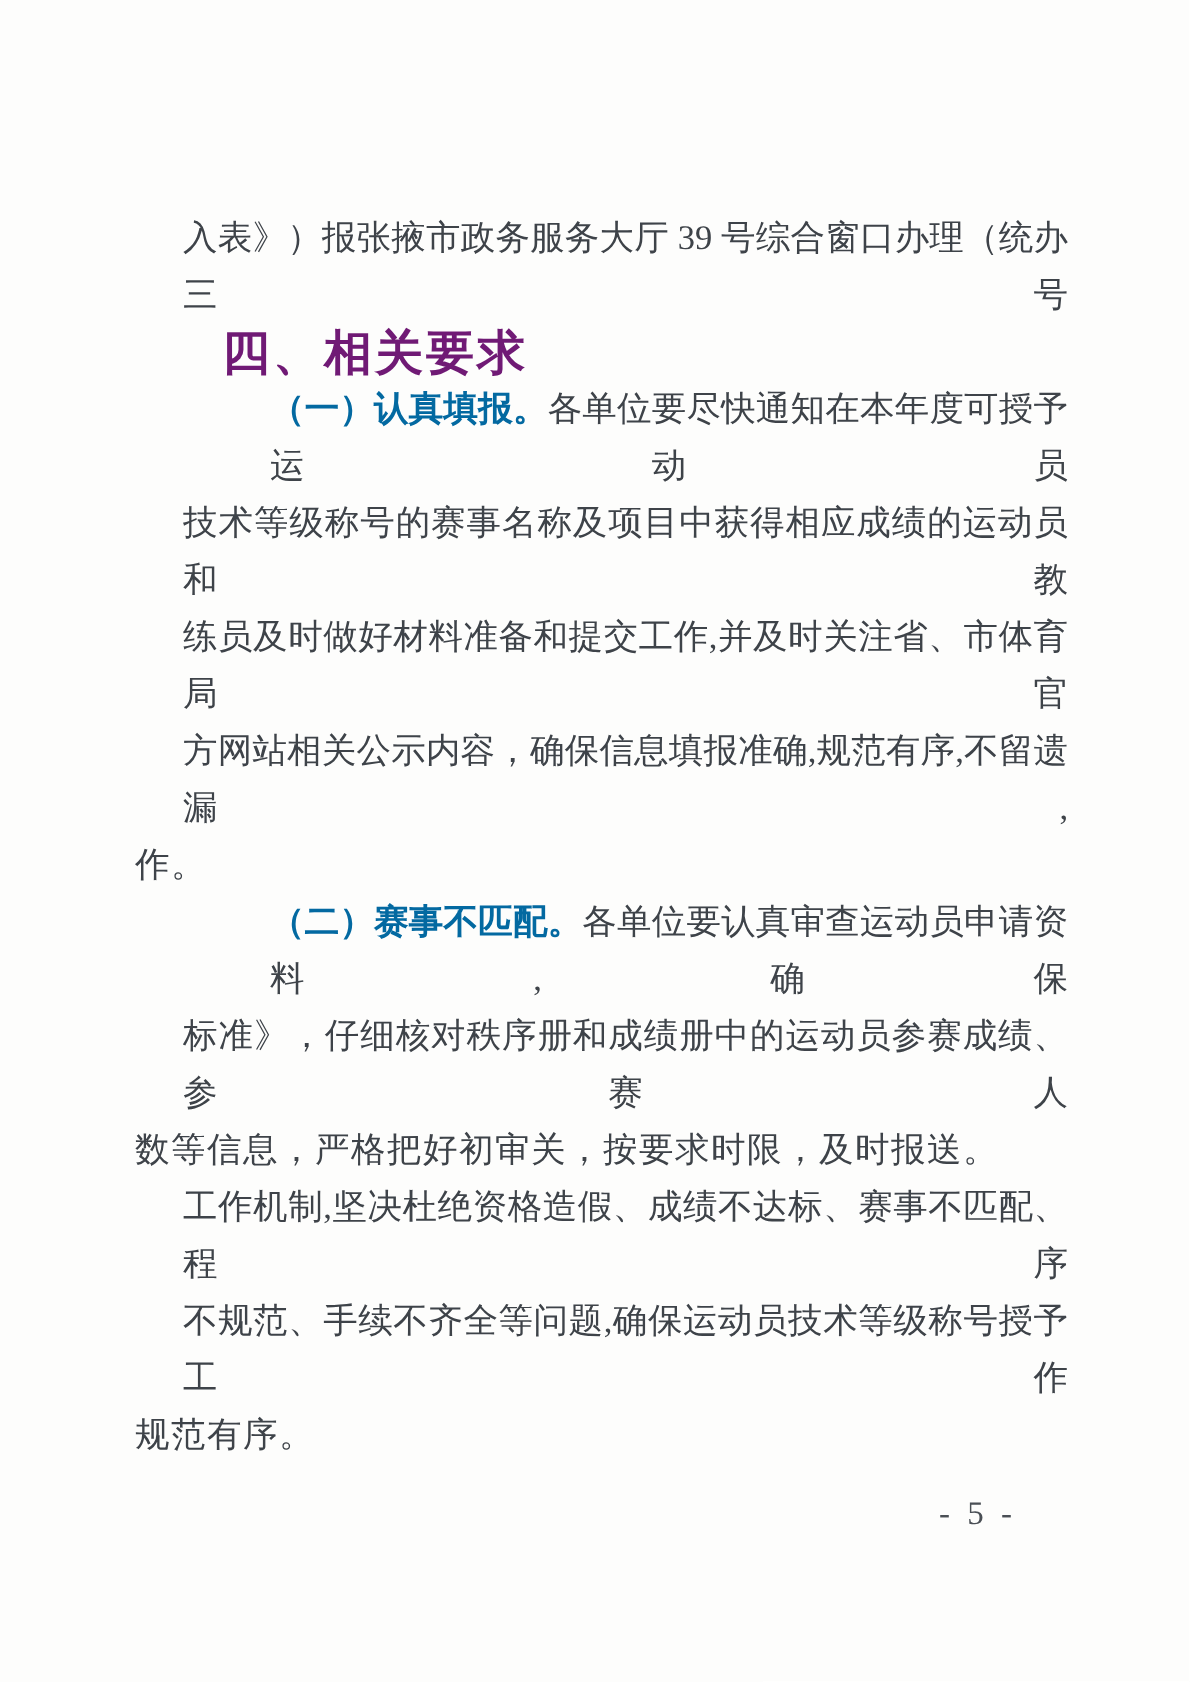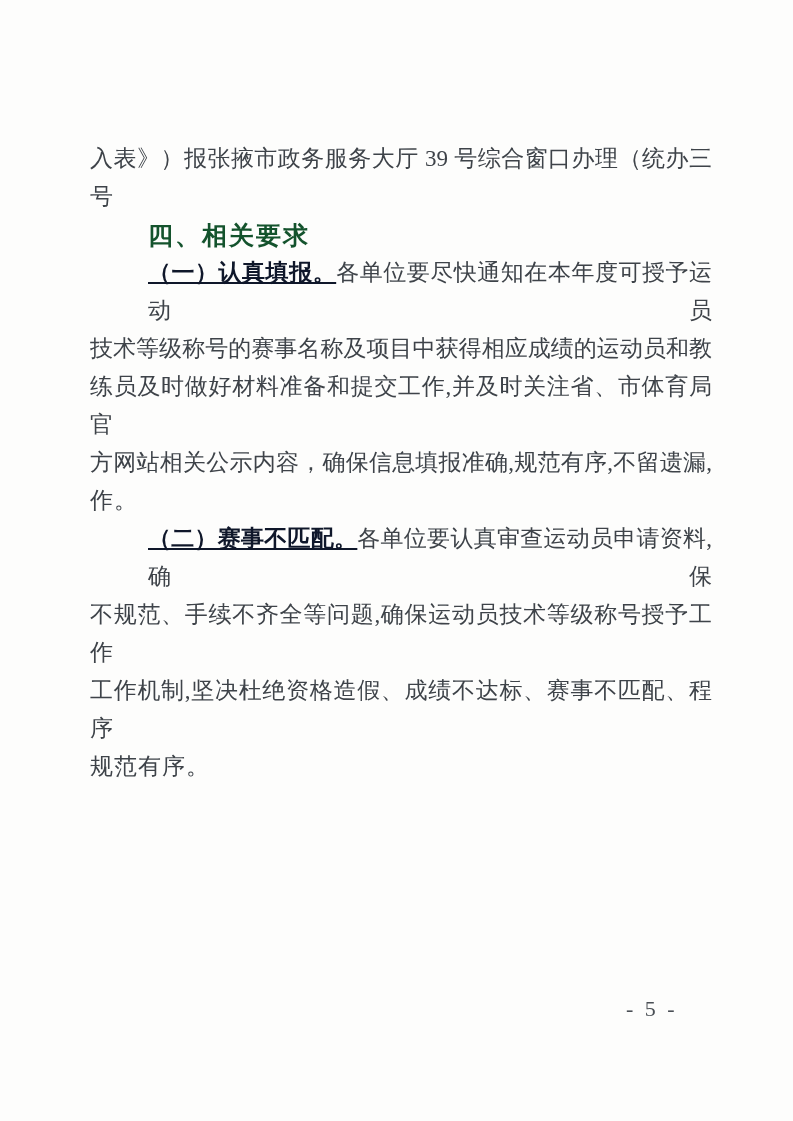--- a/index.html
+++ b/index.html
@@ -28,35 +28,35 @@
     color: #3e4349;
     letter-spacing: 1px;
     text-align: justify;
     text-align-last: left;
     white-space: nowrap;
   }
   .fill {
     letter-spacing: 0;
     white-space: normal;
     text-align-last: justify;
+    margin-left: 32px;
   }
   .ind {
     padding-left: 58px;
   }
   .heading {
     font-family: "Liberation Sans", "DejaVu Sans", sans-serif;
     font-weight: 700;
-    font-size: 25px;
-    color: #14532d;
+    font-size: 32px;
+    color: #701a75;
     letter-spacing: 2px;
   }
   .lead {
     font-weight: 600;
-    color: #0f172a;
-    text-decoration: underline;
+    color: #0369a1;
   }
   .pagenum {
     position: absolute;
     left: 626px;
     top: 994px;
     font-size: 22px;
     line-height: 30px;
     color: #4a4f55;
     letter-spacing: 3px;
     font-family: "Liberation Serif", "DejaVu Serif", serif;
@@ -72,21 +72,23 @@
 
     <div class="line heading ind"><span>四、相关要求</span></div>
 
     <div class="line ind fill"><span class="lead">（一）认真填报。</span><span>各单位要尽快通知在本年度可授予运动员</span></div>
     <div class="line fill"><span>技术等级称号的赛事名称及项目中获得相应成绩的运动员和教</span></div>
     <div class="line fill"><span>练员及时做好材料准备和提交工作,并及时关注省、市体育局官</span></div>
     <div class="line fill"><span>方网站相关公示内容，确保信息填报准确,规范有序,不留遗漏,</span></div>
     <div class="line"><span>作。</span></div>
 
     <div class="line ind fill"><span class="lead">（二）赛事不匹配。</span><span>各单位要认真审查运动员申请资料,确保</span></div>
+    <div class="line fill"><span>标准》，仔细核对秩序册和成绩册中的运动员参赛成绩、参赛人</span></div>
+    <div class="line"><span>数等信息，严格把好初审关，按要求时限，及时报送。</span></div>
 
+    <div class="line fill"><span>工作机制,坚决杜绝资格造假、成绩不达标、赛事不匹配、程序</span></div>
     <div class="line fill"><span>不规范、手续不齐全等问题,确保运动员技术等级称号授予工作</span></div>
-    <div class="line fill"><span>工作机制,坚决杜绝资格造假、成绩不达标、赛事不匹配、程序</span></div>
     <div class="line"><span>规范有序。</span></div>
 
   </div>
 
   <div class="pagenum">- 5 -</div>
 </div>
 
 </body></html>

